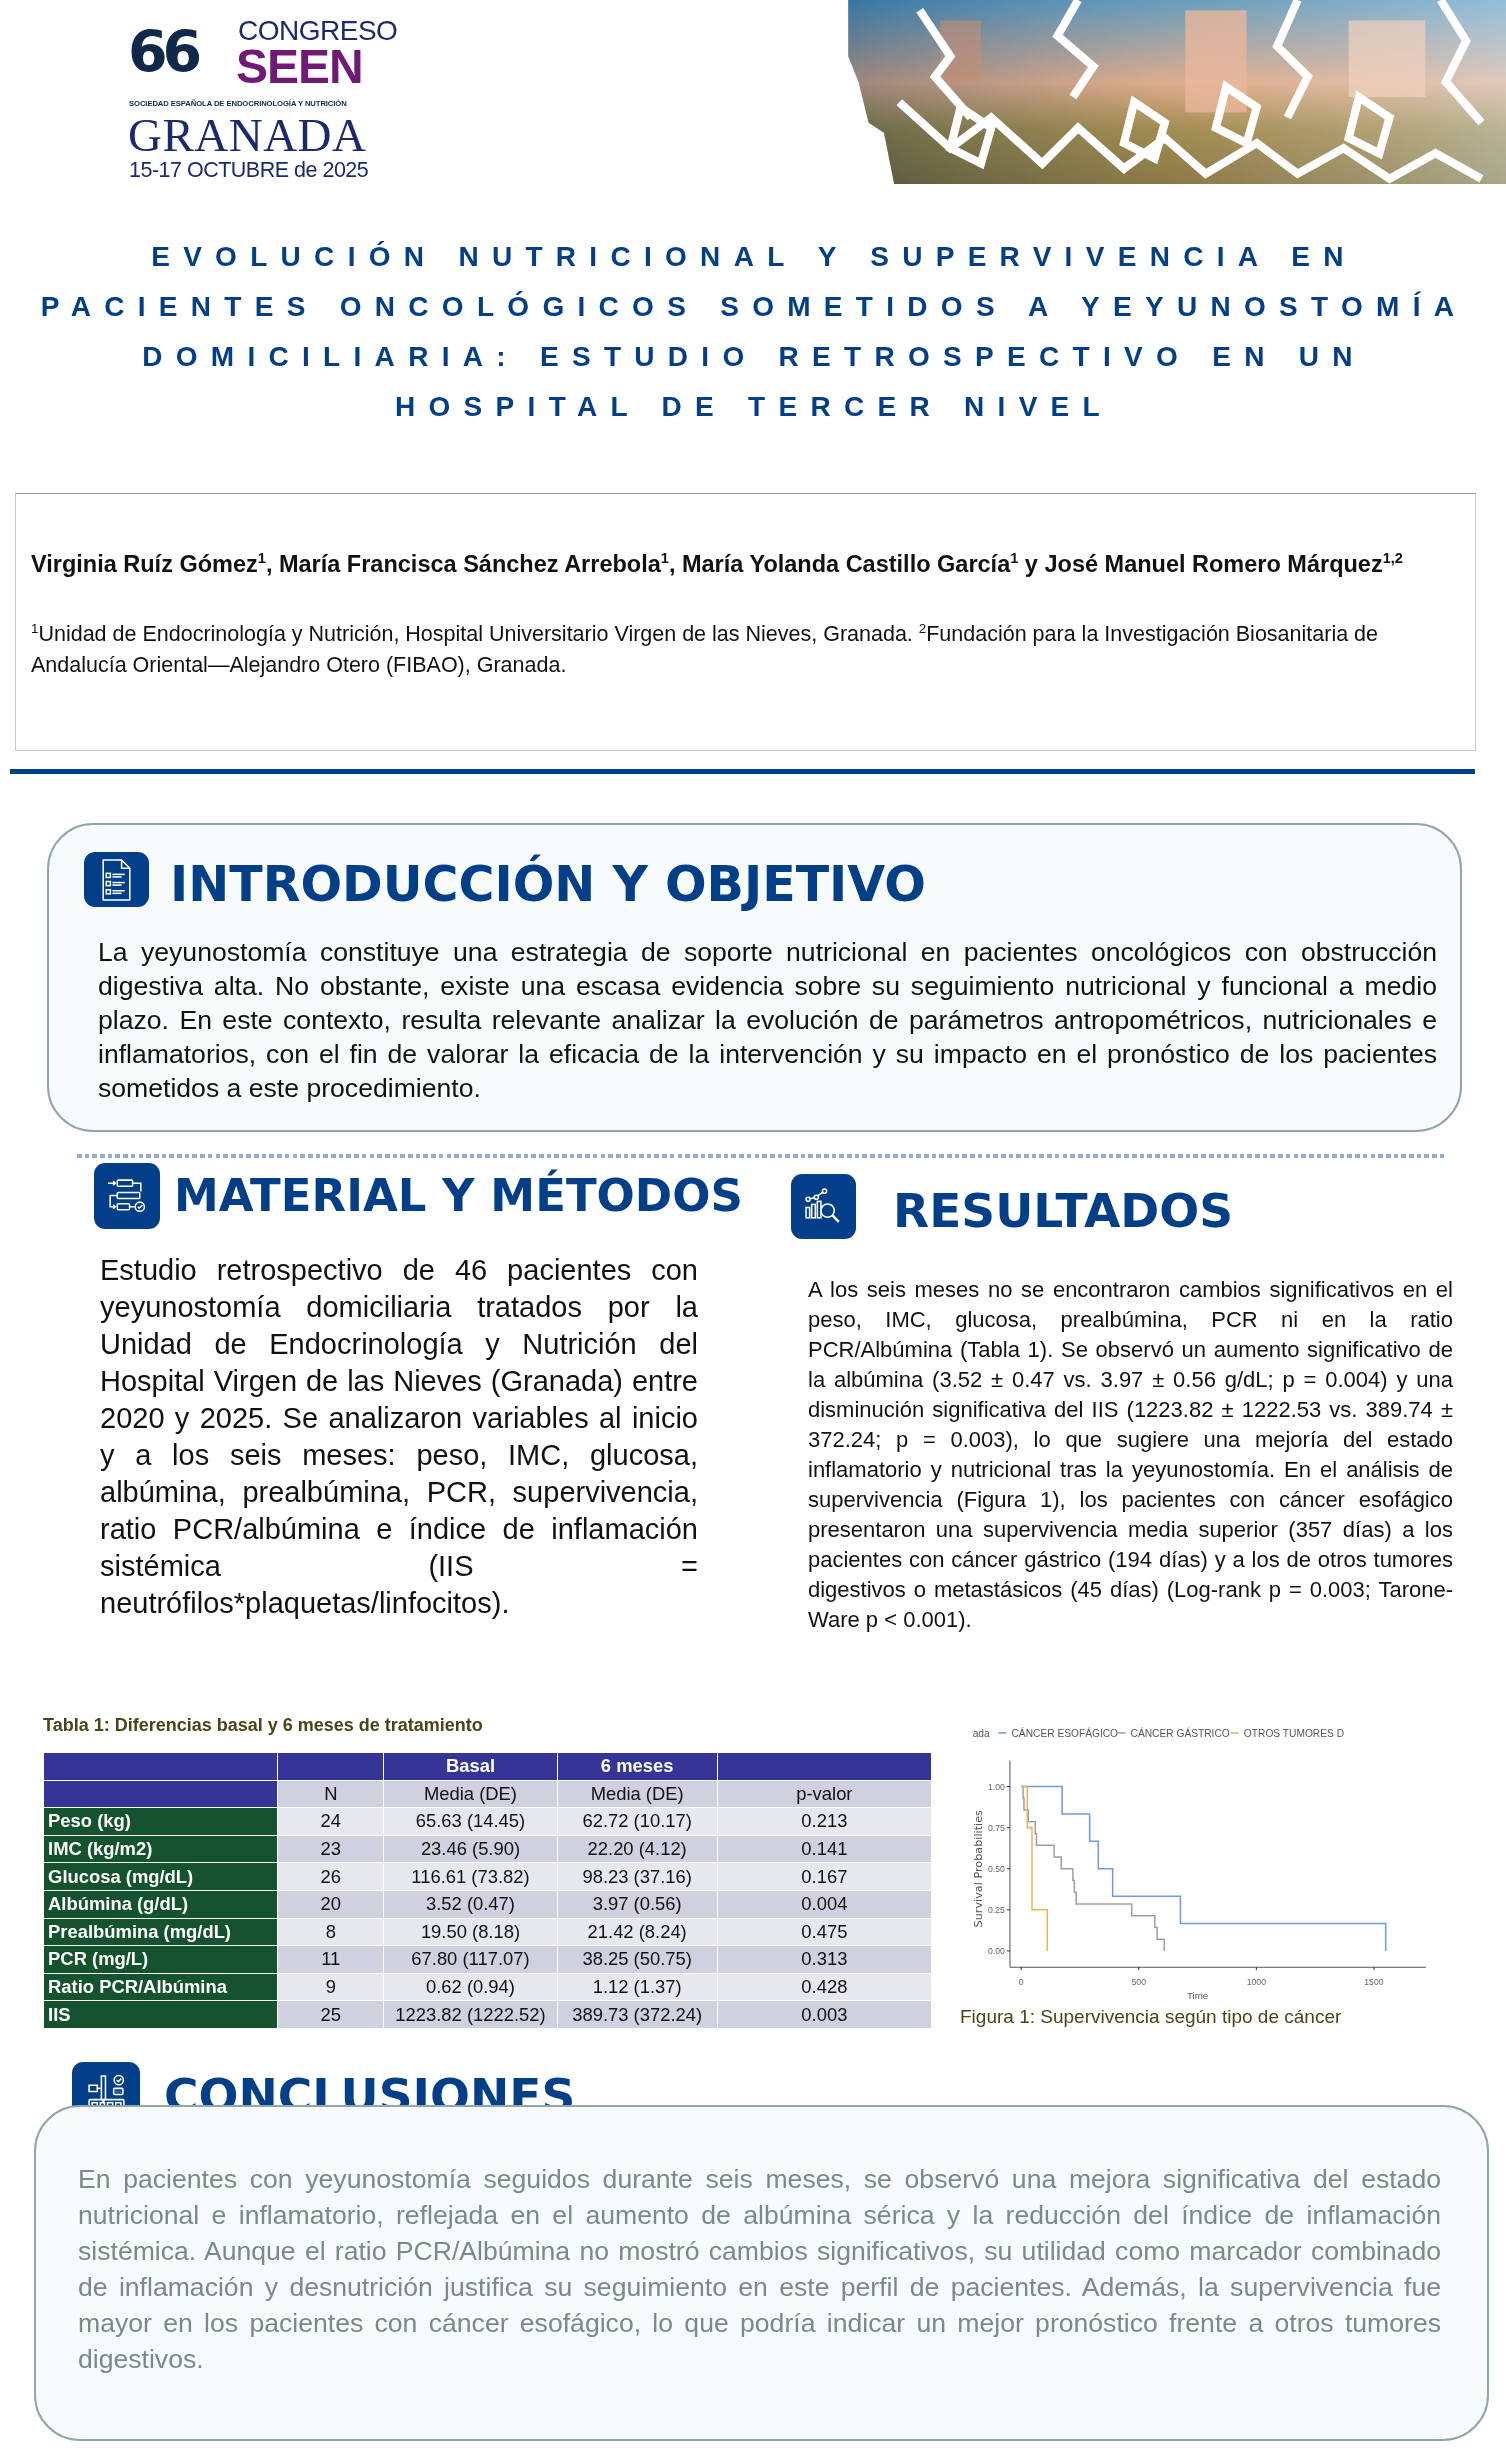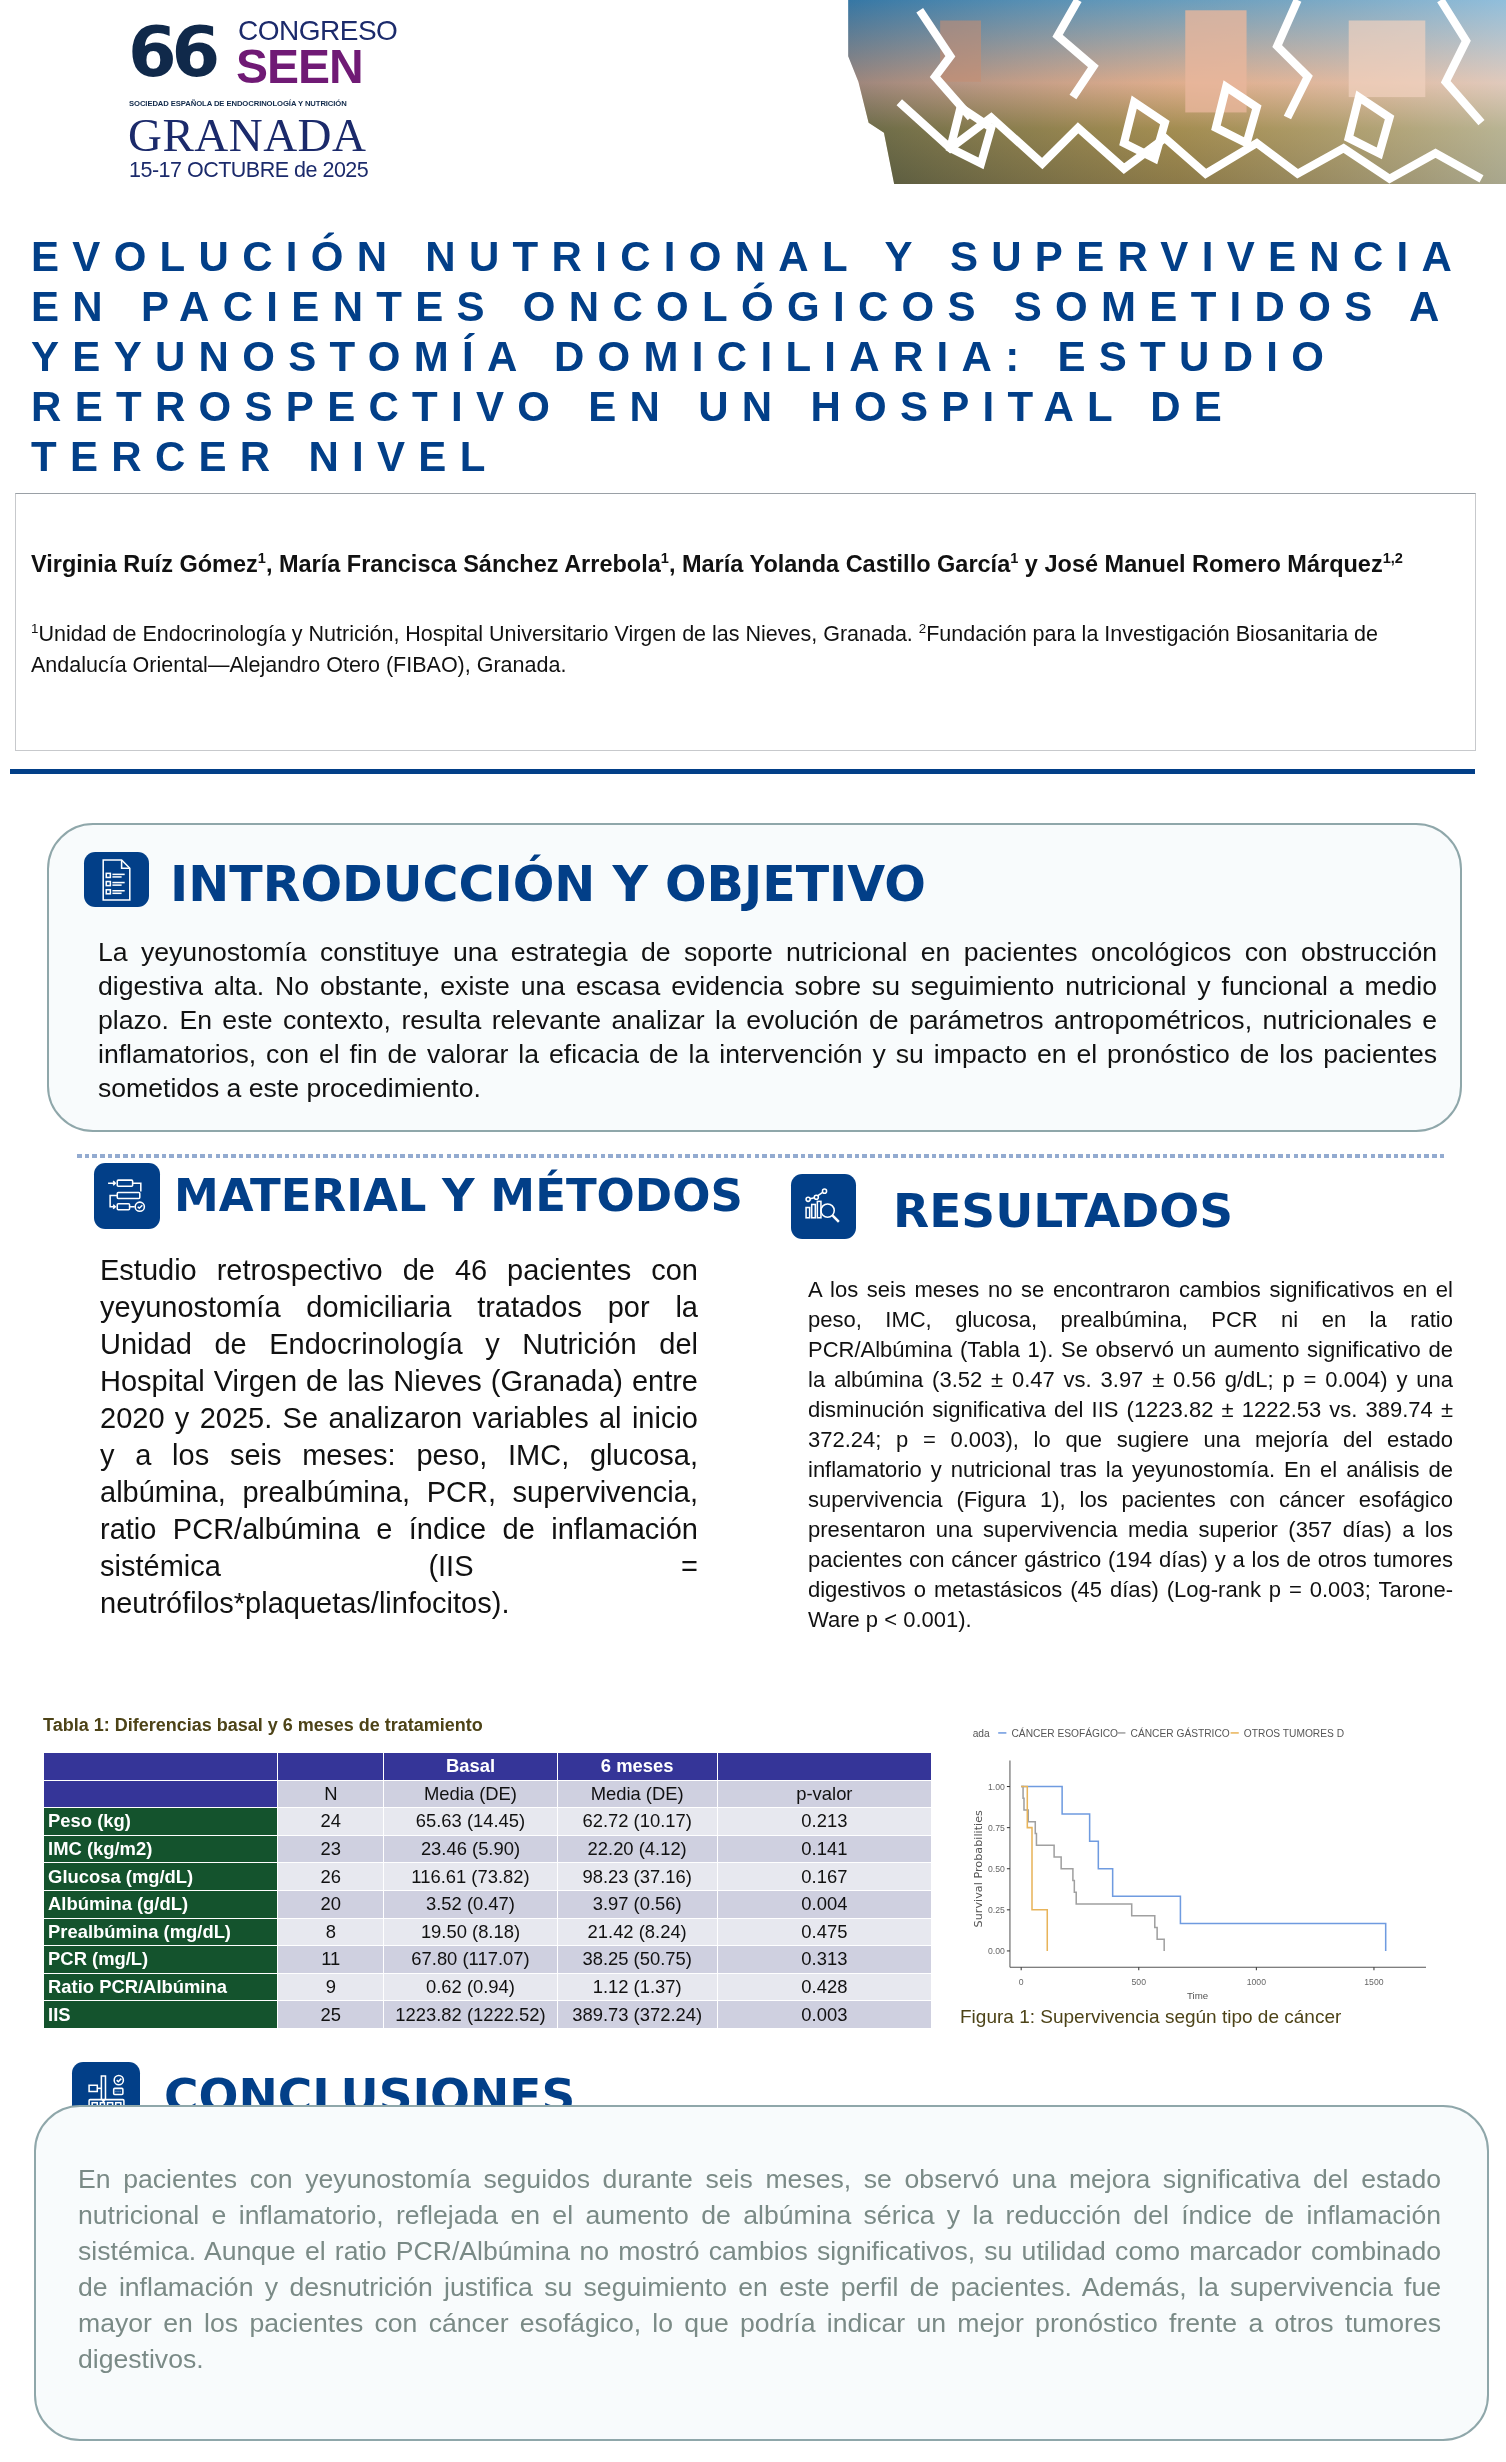--- a/index.html
+++ b/index.html
@@ -3,31 +3,31 @@
 <meta charset="utf-8">
 <style>
   html, body { margin: 0; padding: 0; background: #ffffff; }
   body { width: 1506px; height: 2462px; position: relative; overflow: hidden;
          font-family: "Liberation Sans", sans-serif; color: #111; }
   .abs { position: absolute; }
 
   
   .logo { left: 128px; top: 14.3px; width: 266px; height: 158px; }
   .logo-66 { position: absolute; left: 0; top: 0; font-family: "DejaVu Sans", sans-serif; font-weight: bold;
-             font-size: 70px; letter-spacing: -5.1px; color: #10294a; line-height: 77px; }
+             font-size: 57px; letter-spacing: -5.1px; color: #10294a; line-height: 77px; }
   .logo-congreso { position: absolute; left: 110px; top: 1px; font-size: 28px; color: #1b2a6b; letter-spacing: -0.5px; line-height: 31px; }
   .logo-seen { position: absolute; left: 108px; top: 26.6px; font-size: 48px; font-weight: bold; color: #701a75; line-height: 51px; letter-spacing: -1px; }
   .logo-sociedad { position: absolute; left: 1px; top: 85px; font-size: 7.7px; font-weight: bold; color: #10294a; letter-spacing: -0.1px; white-space: nowrap; }
   .logo-granada { position: absolute; left: 0; top: 96px; font-family: "Liberation Serif", serif; font-size: 47px; color: #1b2a6b; letter-spacing: 0.5px; line-height: 51px; }
   .logo-date { position: absolute; left: 1px; top: 144px; font-size: 21.5px; color: #1b2a6b; letter-spacing: -0.5px; }
 
   .banner { left: 838px; top: 0; width: 668px; height: 184px; overflow: hidden; }
 
-  .title { left: 31px; top: 232px; width: 1446px; text-align: left; color: #023f88; font-weight: bold;
-           font-size: 42px; line-height: 50px; letter-spacing: 13.3px; }
+  .title { left: 31px; top: 232px; width: 1446px; text-align: center; color: #023f88; font-weight: bold;
+           font-size: 28px; line-height: 50px; letter-spacing: 13.3px; }
 
   .authors-box { left: 15.3px; top: 493px; width: 1461px; height: 258px; border: 1.5px solid #c7c9cc;
                  border-top-color: #9aa0a6; background: #fff; box-sizing: border-box; }
   .authors { left: 31px; top: 544px; width: 1421px; font-size: 23.5px; font-weight: bold; line-height: 29px; }
   .affil { left: 31px; top: 613px; width: 1421px; font-size: 21.5px; line-height: 31px; }
   sup { font-size: 0.62em; }
   .rule { left: 10.2px; top: 769px; width: 1465px; height: 4.6px; background: #023f88; }
 
   
   .box { border: 2.6px solid #8fa7aa; border-radius: 46px; background: #f8fbfc; box-sizing: border-box; }

